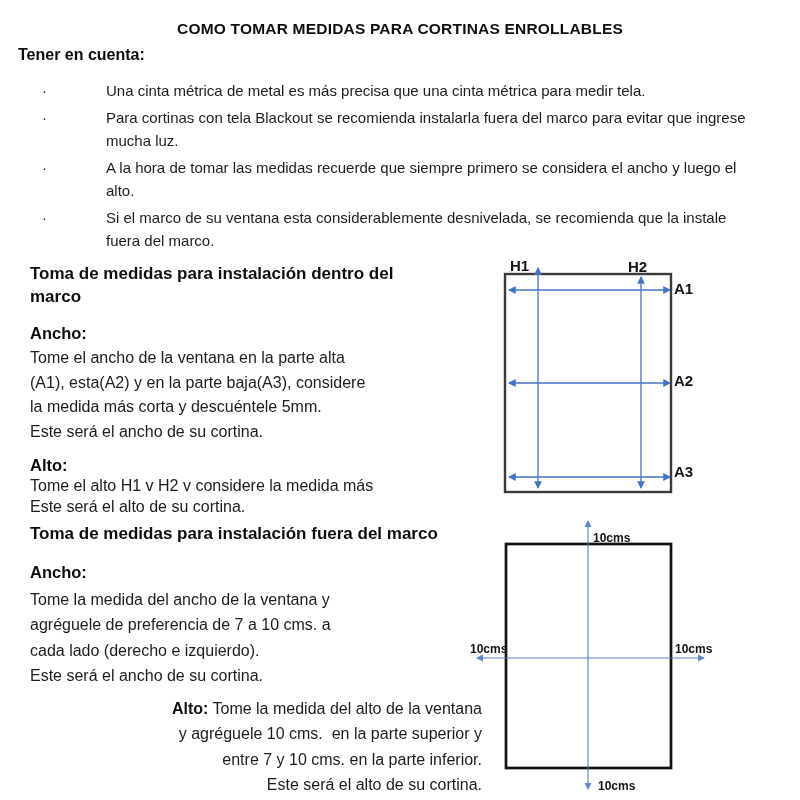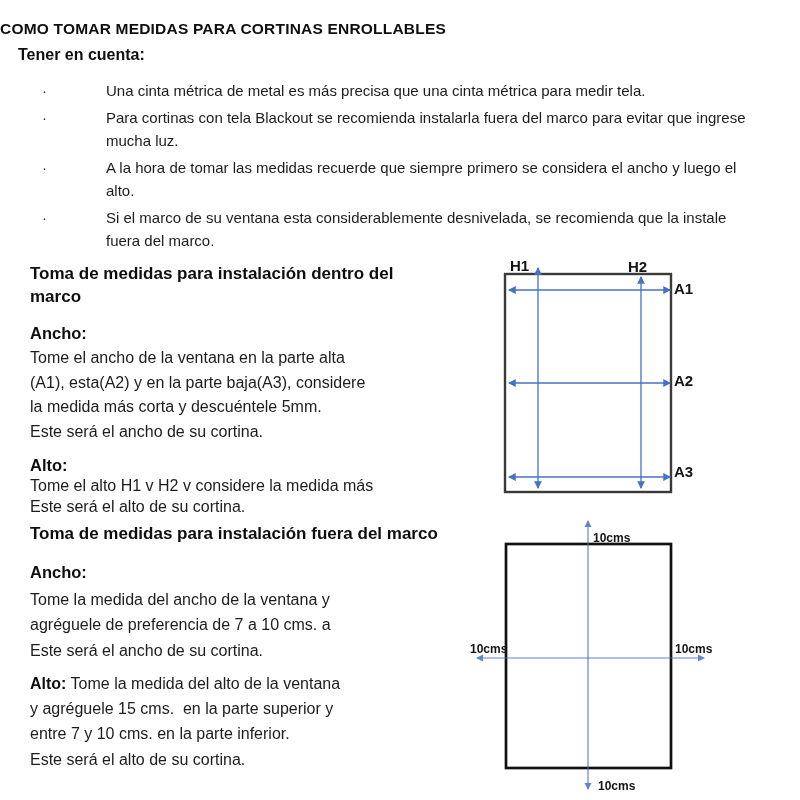--- a/index.html
+++ b/index.html
@@ -1,21 +1,21 @@
 <!DOCTYPE html>
 <html style="--arrow: #4472C4; --frame-dark: #3a3a3a; --frame-black: #111111;"><head>
 <meta charset="utf-8">
 <style>
   html,body { margin:0; padding:0; background:#ffffff; }
   .page {
     position:relative; width:800px; height:800px; background:#fff;
     font-family:"Liberation Sans", sans-serif; color:#1c1c1c; overflow:hidden;
   }
   .title {
-    position:absolute; top:20px; left:0; width:100%; 
+    position:absolute; top:20px; left:0; width:100%; text-align:center;
     font-size:15.5px; font-weight:bold; color:#0e0e0e; letter-spacing:0.2px;
   }
   .note-heading {
     position:absolute; top:46px; left:18px;
     font-size:16px; font-weight:bold; color:#0e0e0e;
   }
   .bullets { position:absolute; top:79px; left:42px; width:744px; font-size:15px; }
   .bullet { display:flex; margin-bottom:4px; }
   .dot { width:22px; flex:0 0 22px; line-height:23px; color:#2a2a2a; }
   .bullet-text { flex:1; }
@@ -28,21 +28,21 @@
   .section-heading div { line-height:23px; }
   .section-heading.single { line-height:23px; }
   .sub-label { font-size:16.5px; font-weight:bold; color:#0e0e0e; margin-top:14px; line-height:22px; }
   #sec-outside .sub-label { margin-top:16px; }
   .para { margin-top:2px; }
   #sec-outside .para { margin-top:4px; }
   .body-line { font-size:16px; line-height:24.5px; white-space:pre-wrap; }
   #sec-outside .body-line { line-height:25.3px; }
   .para.tight { margin-top:0; }
   .para.tight .body-line { line-height:20.5px; }
-  .alto-para { margin-top:8px !important; }
+  .alto-para { margin-top:8px !important;text-align:right; }
   .alto-inline-label { font-weight:bold; color:#0e0e0e; }
 
   .diagram { position:absolute; }
   #diagram-inside { left:460px; top:250px; }
   #diagram-outside { left:460px; top:510px; }
   .frame-inside { fill:none; stroke:var(--frame-dark,#3a3a3a); stroke-width:2.4; }
   .frame-outside { fill:none; stroke:var(--frame-black,#111); stroke-width:2.7; }
   .arrow-line { stroke:var(--arrow,#4472C4); stroke-width:1.3; fill:none; }
   .arrow-line.thin { stroke-width:1.2; opacity:0.85; }
   .arrowhead { fill:var(--arrow,#4472C4); }
@@ -105,25 +105,26 @@
       <div class="body-line">Este será el alto de su cortina.</div>
     </div>
   </div>
 
   <div class="section" id="sec-outside">
     <div class="section-heading single">Toma de medidas para instalación fuera del marco</div>
     <div class="sub-label">Ancho:</div>
     <div class="para">
       <div class="body-line">Tome la medida del ancho de la ventana y</div>
       <div class="body-line">agréguele de preferencia de 7 a 10 cms. a</div>
+      <div class="body-line">cada lado (derecho e izquierdo).</div>
       <div class="body-line">Este será el ancho de su cortina.</div>
     </div>
     <div class="para alto-para">
       <div class="body-line"><span class="alto-inline-label">Alto:</span> <span>Tome la medida del alto de la ventana</span></div>
-      <div class="body-line">y agréguele 15 cms.  en la parte superior y</div>
+      <div class="body-line">y agréguele 10 cms.  en la parte superior y</div>
       <div class="body-line">entre 7 y 10 cms. en la parte inferior.</div>
       <div class="body-line">Este será el alto de su cortina.</div>
     </div>
   </div>
 
   <svg class="diagram" id="diagram-inside" width="340" height="250" viewBox="0 0 340 250" xmlns="http://www.w3.org/2000/svg">
     <defs>
       <marker id="ah" markerWidth="7" markerHeight="7" refX="5.2" refY="3" orient="auto-start-reverse" markerUnits="strokeWidth">
         <path class="arrowhead" d="M0,0 L6,3 L0,6 Z"></path>
       </marker>

